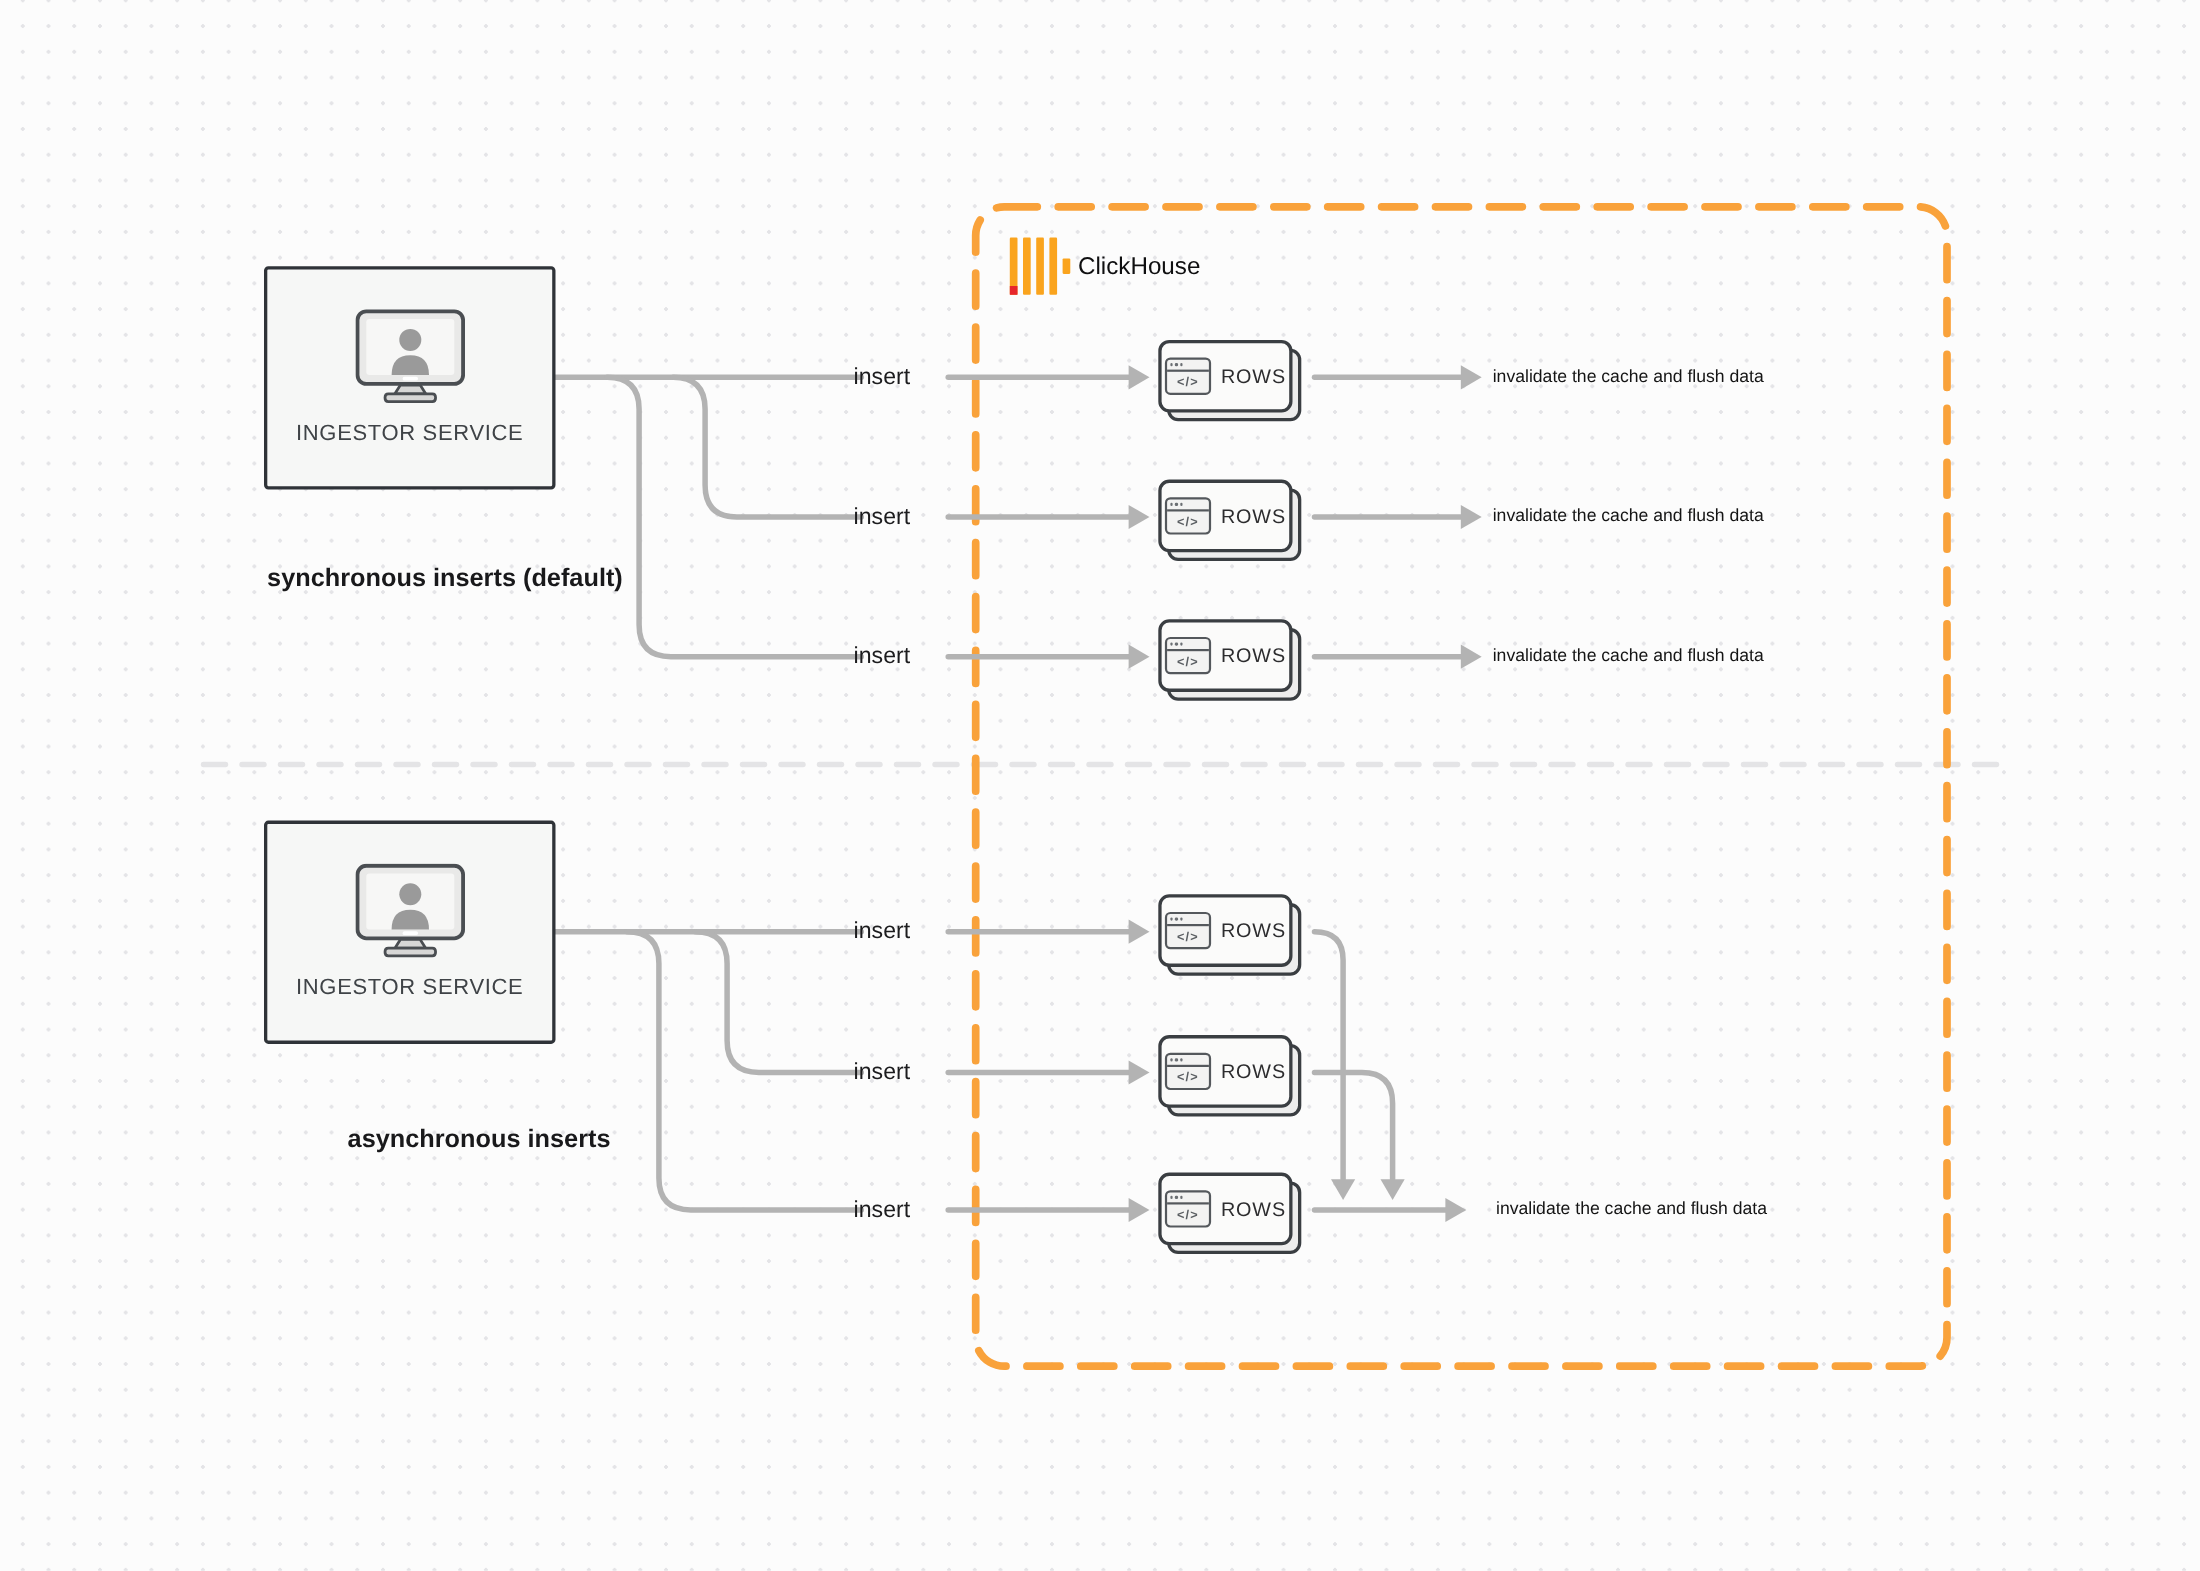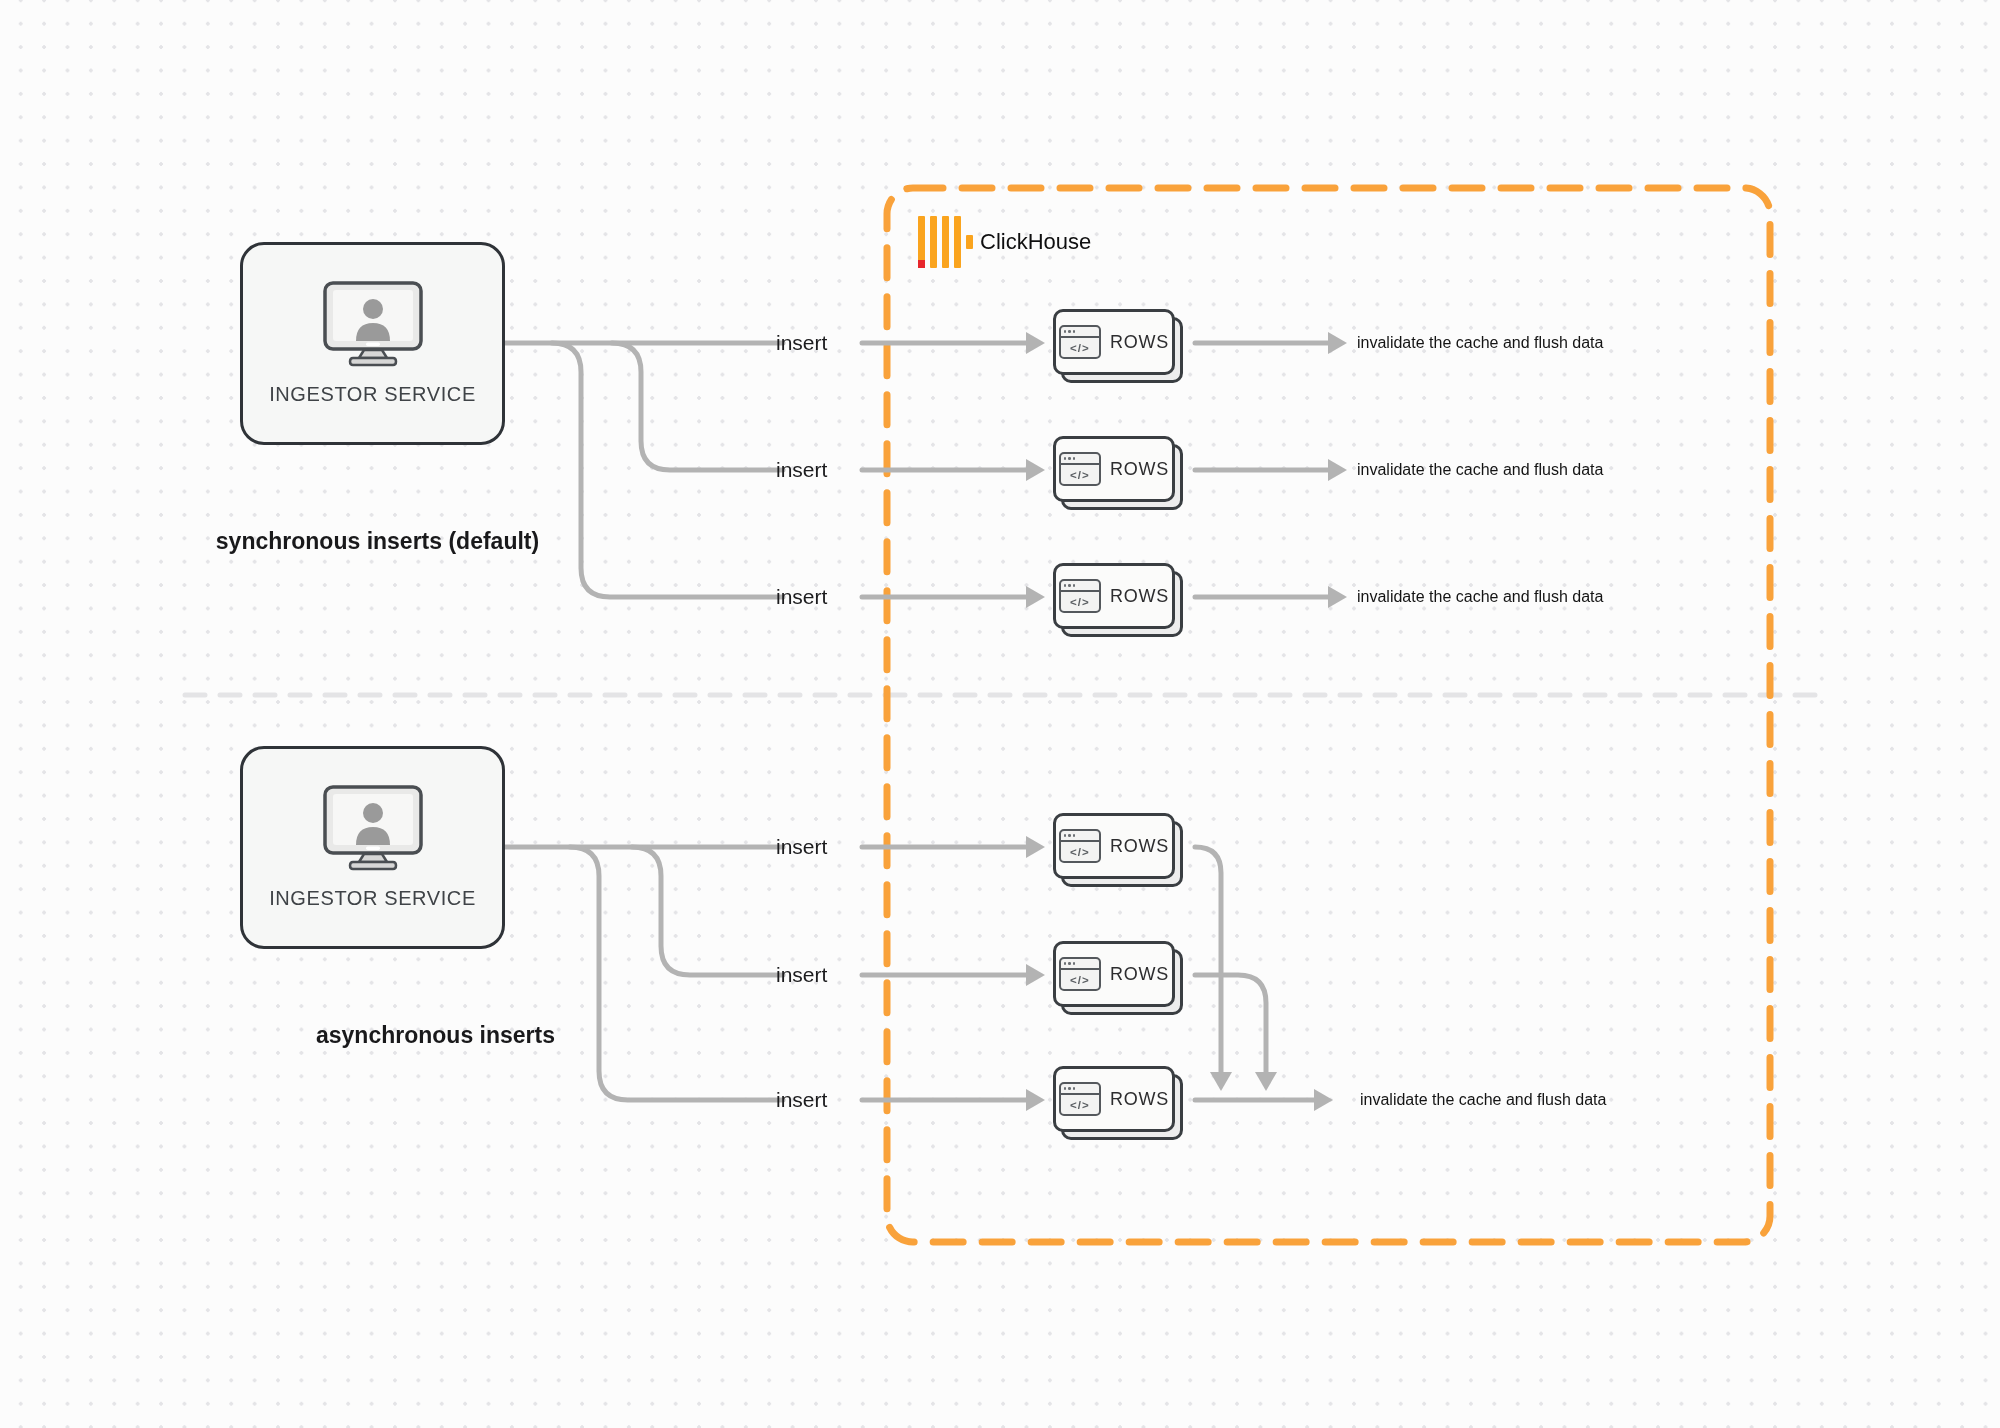--- a/index.html
+++ b/index.html
@@ -18,21 +18,21 @@
   }
   svg.layer{position:absolute;left:0;top:0;}
 
   
   .ingestor{
     position:absolute;
     width:265px;height:203px;
     box-sizing:border-box;
     background:#f6f7f6;
     border:3.5px solid #2f3338;
-    border-radius:24px;
+    border-radius:4px;
     display:flex;flex-direction:column;
     align-items:center;justify-content:center;
     gap:14px;
   }
   .ingestor-label{
     font-size:20px;color:#3f4347;letter-spacing:.6px;
     white-space:nowrap;
   }
 
   
@@ -160,21 +160,21 @@
       <rect x="10" y="9" width="80" height="51" rx="3" fill="#f7f7f6"></rect>
       <circle cx="50" cy="28" r="10" fill="#9a9a9a"></circle>
       <path d="M33 60 Q33 42 50 42 Q67 42 67 60 Z" fill="#9a9a9a"></path>
       <rect x="43" y="61.5" width="14" height="3.5" rx="1.7" fill="#ffffff"></rect>
       <path d="M41 69 H59 L64 77 H36 Z" fill="#d7d7d6" stroke="#4a4e52" stroke-width="2.5" stroke-linejoin="round"></path>
       <path d="M30 77 H70 Q73 77 73 80.5 Q73 84 70 84 H30 Q27 84 27 80.5 Q27 77 30 77 Z" fill="#d7d7d6" stroke="#4a4e52" stroke-width="2.5"></path>
     </svg>
     <div class="ingestor-label">INGESTOR SERVICE</div>
   </div>
 
-  <div class="caption" style="left:170px;top:512px;width:415px;margin-top:16px;">synchronous inserts (default)</div>
+  <div class="caption" style="left:197px;top:512px;width:415px;">synchronous inserts (default)</div>
 
   <div class="ch-logo" style="left:918px;top:216px;">
     <div class="ch-bar">
         <div class="ch-red"></div>
       </div>
     <div class="ch-bar"></div>
     <div class="ch-bar"></div>
     <div class="ch-bar"></div>
     <div class="ch-bar-short"></div>
   </div>

